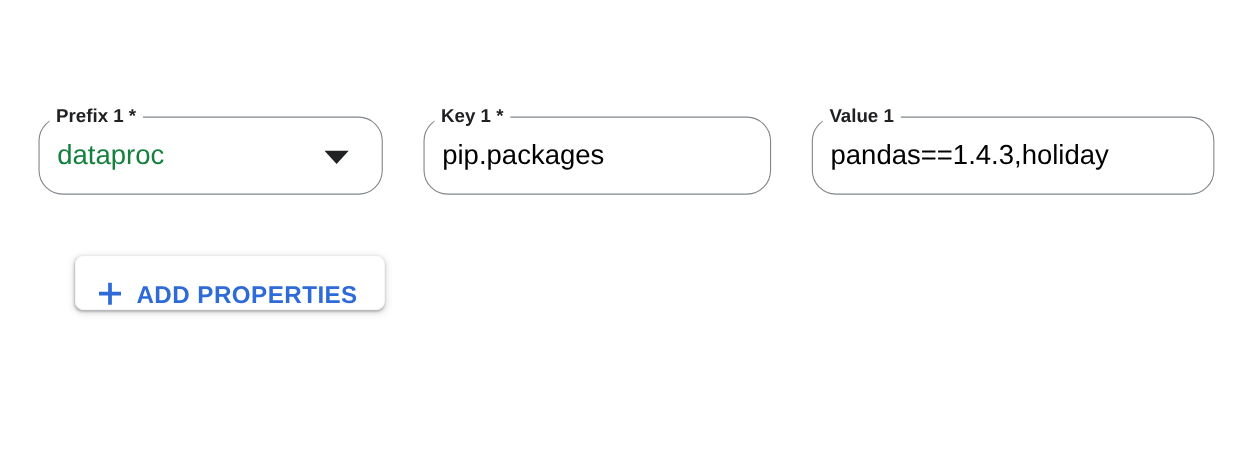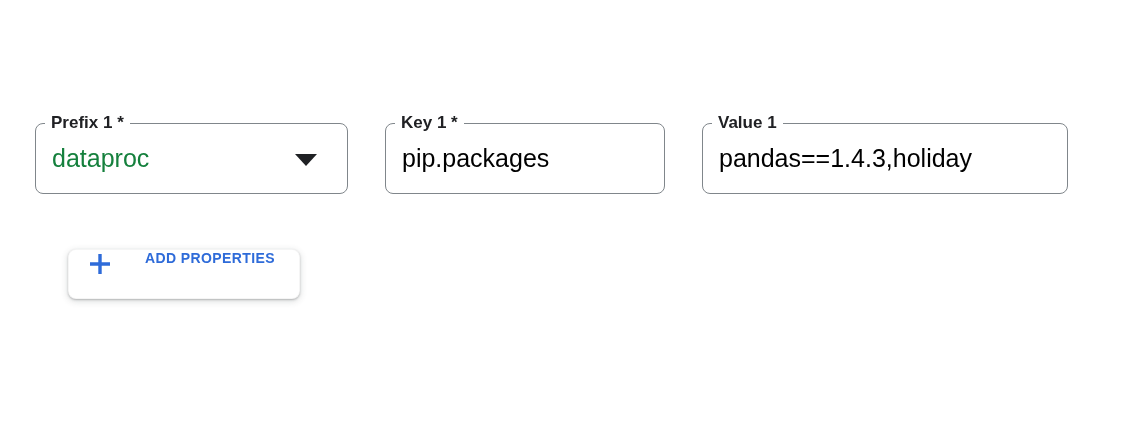--- a/index.html
+++ b/index.html
@@ -31,28 +31,27 @@
     margin-top: 82px;
     display: flex;
     gap: 37px;
     align-items: flex-start;
   }
 
   .field {
     position: relative;
     height: 71px;
     border: 1.5px solid #80868b;
-    border-radius: 8px;
+    border-radius: 22px;
     background: #ffffff;
     display: flex;
     align-items: center;
-    margin-top: 17px;
   }
   .field-prefix { width: 313px; }
-  .field-key    { width: 280px; }
+  .field-key    { width: 316px; }
   .field-value  { width: 366px; }
 
   .field-label {
     position: absolute;
     top: -12px;
     left: 9px;
     background: #ffffff;
     padding: 0 6px;
     font-size: 17px;
     font-weight: 700;
@@ -87,32 +86,32 @@
     margin-top: -5px;
     width: 0; height: 0;
     border-left: 11px solid transparent;
     border-right: 11px solid transparent;
     border-top: 12px solid #1f2124;
   }
 
   .add-btn {
     margin: 55px 0 0 33px;
     display: inline-flex;
-    align-items: flex-start;
-    gap: 31px;
+    align-items: flex-end;
+    gap: 10px;
     height: 50px;
     padding: 0 24px 0 17px;
     background: #ffffff;
     border: 1px solid rgba(0,0,0,0.04);
     border-radius: 8px;
     box-shadow: 0 1px 2px rgba(60,64,67,0.30), 0 2px 6px 1px rgba(60,64,67,0.15);
     cursor: pointer;
     color: #2e6bd9;
     font-family: "Liberation Sans", "DejaVu Sans", sans-serif;
-    font-size: 14px;
+    font-size: 22px;
     font-weight: 700;
     letter-spacing: 0.4px;
     white-space: nowrap;
   }
   .add-btn svg { display: block; }
 </style>
 </head>
 <body>
 
 <div class="section">

